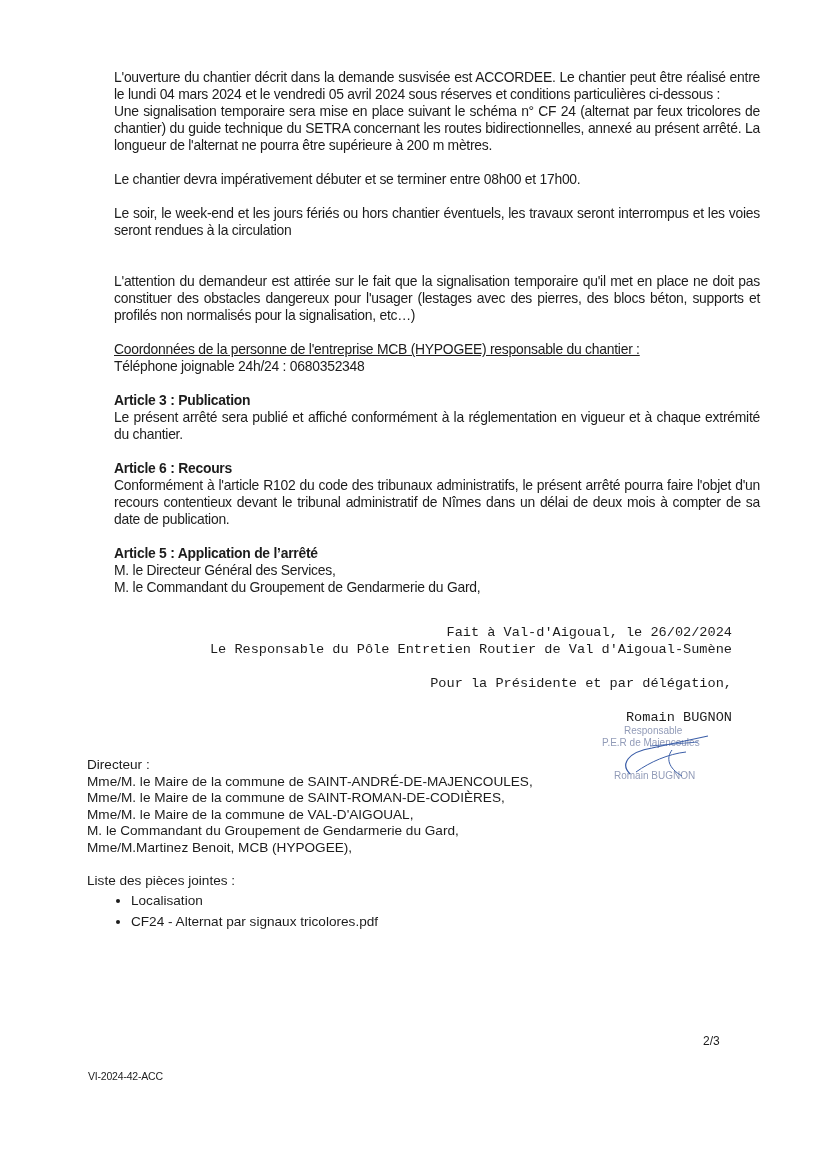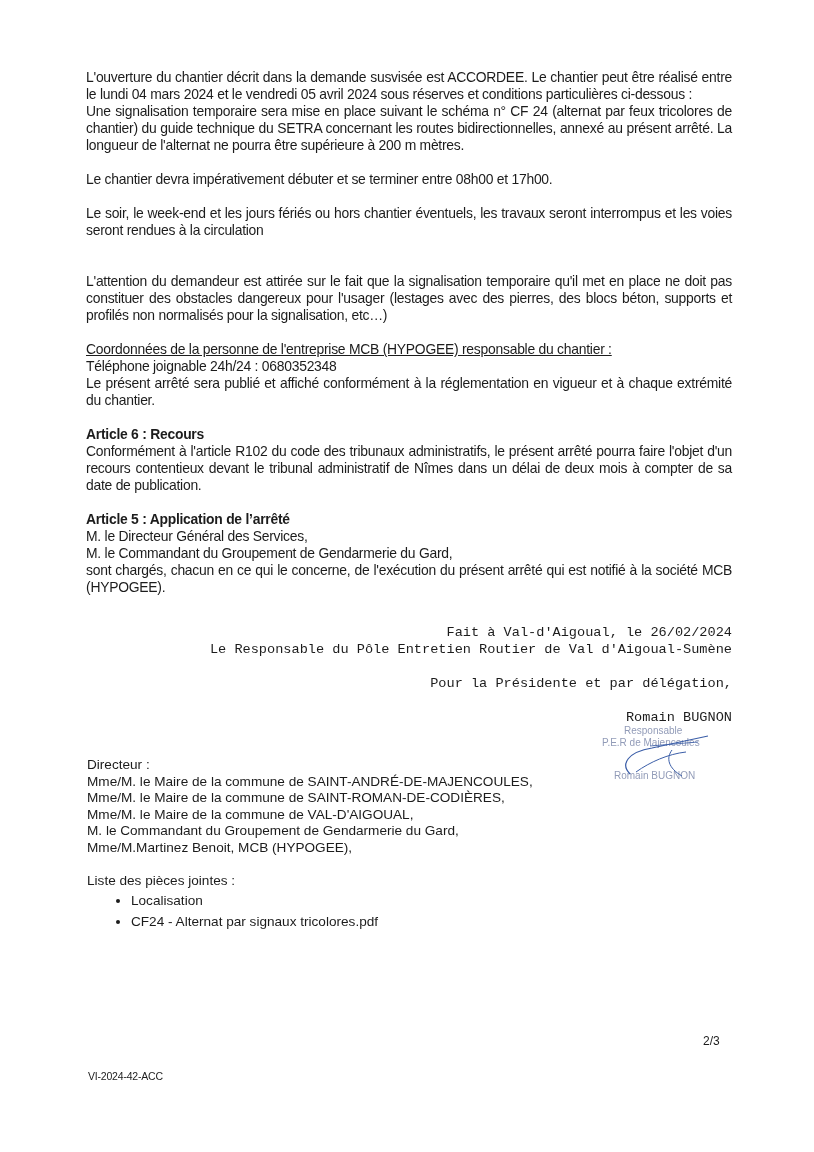--- a/index.html
+++ b/index.html
@@ -2,21 +2,21 @@
 <html><head>
   <meta charset="utf-8">
   <style>
     html, body { margin: 0; padding: 0; background: #ffffff; }
     body {
       width: 814px; height: 1152px; position: relative; overflow: hidden;
       font-family: "Liberation Sans", sans-serif; color: #1c1c1c;
     }
     .page { position: absolute; left: 0; top: 0; width: 814px; height: 1152px; }
     .body-block { position: absolute; left: 86px; width: 646px; font-size: 13.9px; line-height: 17px; }
-    .narrow { font-family: "Liberation Sans", sans-serif; font-size: 13.9px; letter-spacing: -0.25px; }
+    .narrow { font-family: "Liberation Sans", sans-serif; font-size: 13.9px; letter-spacing: -0.25px; margin-left: 28px; }
     p { margin: 0; }
     .justify { text-align: justify; text-align-last: left; }
     .heading { font-weight: bold; }
     .underline { text-decoration: underline; }
     .right { text-align: right; }
     .sig-block { position: absolute; left: 86px; width: 646px; font-size: 13.6px; line-height: 17px; }
     .diff-block { position: absolute; left: 87px; width: 500px; font-size: 13.6px; line-height: 16.6px; }
     ul { margin: 0; padding-left: 40px; }
     li { margin: 4px; padding-left: 0; }
     .stamp { position: absolute; left: 590px; top: 722px; width: 140px; height: 60px; color: #6d7aa0; font-size: 10px; }
@@ -35,29 +35,29 @@
   <div class="body-block narrow" style="top:69px;">
     <p class="justify">L'ouverture du chantier décrit dans la demande susvisée est ACCORDEE. Le chantier peut être réalisé entre le lundi 04 mars 2024 et le vendredi 05 avril 2024 sous réserves et conditions particulières ci-dessous :</p>
     <p class="justify">Une signalisation temporaire sera mise en place suivant le schéma n° CF 24 (alternat par feux tricolores de chantier) du guide technique du SETRA concernant les routes bidirectionnelles, annexé au présent arrêté. La longueur de l'alternat ne pourra être supérieure à 200 m mètres.</p>
     <p style="margin-top:17px;">Le chantier devra impérativement débuter et se terminer entre 08h00 et 17h00.</p>
     <p class="justify" style="margin-top:17px;">Le soir, le week-end et les jours fériés ou hors chantier éventuels, les travaux seront interrompus et les voies seront rendues à la circulation</p>
     <p class="justify" style="margin-top:34px;">L'attention du demandeur est attirée sur le fait que la signalisation temporaire qu'il met en place ne doit pas constituer des obstacles dangereux pour l'usager (lestages avec des pierres, des blocs béton, supports et profilés non normalisés pour la signalisation, etc…)</p>
 
     <p class="underline" style="margin-top:17px;">Coordonnées de la personne de l'entreprise MCB (HYPOGEE) responsable du chantier :</p>
     <p>Téléphone joignable 24h/24 : 0680352348</p>
 
+    <p class="heading" style="margin-top:17px;">Article 3 : Publication</p>
     <p class="justify">Le présent arrêté sera publié et affiché conformément à la réglementation en vigueur et à chaque extrémité du chantier.</p>
 
     <p class="heading" style="margin-top:17px;">Article 6 : Recours</p>
     <p class="justify">Conformément à l'article R102 du code des tribunaux administratifs, le présent arrêté pourra faire l'objet d'un recours contentieux devant le tribunal administratif de Nîmes dans un délai de deux mois à compter de sa date de publication.</p>
 
     <p class="heading" style="margin-top:17px;">Article 5 : Application de l’arrêté</p>
     <p>M. le Directeur Général des Services,</p>
     <p>M. le Commandant du Groupement de Gendarmerie du Gard,</p>
-    <p class="justify">sont chargés, chacun en ce qui le concerne, de l'exécution du présent arrêté qui est notifié à la société MCB (HYPOGEE).</p>
   </div>
 
   <div class="sig-block right" style="top:624px;font-family:Liberation Mono, monospace;">
     <p>Fait à Val-d'Aigoual, le 26/02/2024</p>
     <p>Le Responsable du Pôle Entretien Routier de Val d'Aigoual-Sumène</p>
     <p style="margin-top:17px;">Pour la Présidente et par délégation,</p>
     <p style="margin-top:17px;">Romain BUGNON</p>
   </div>
 
   <div class="stamp">

